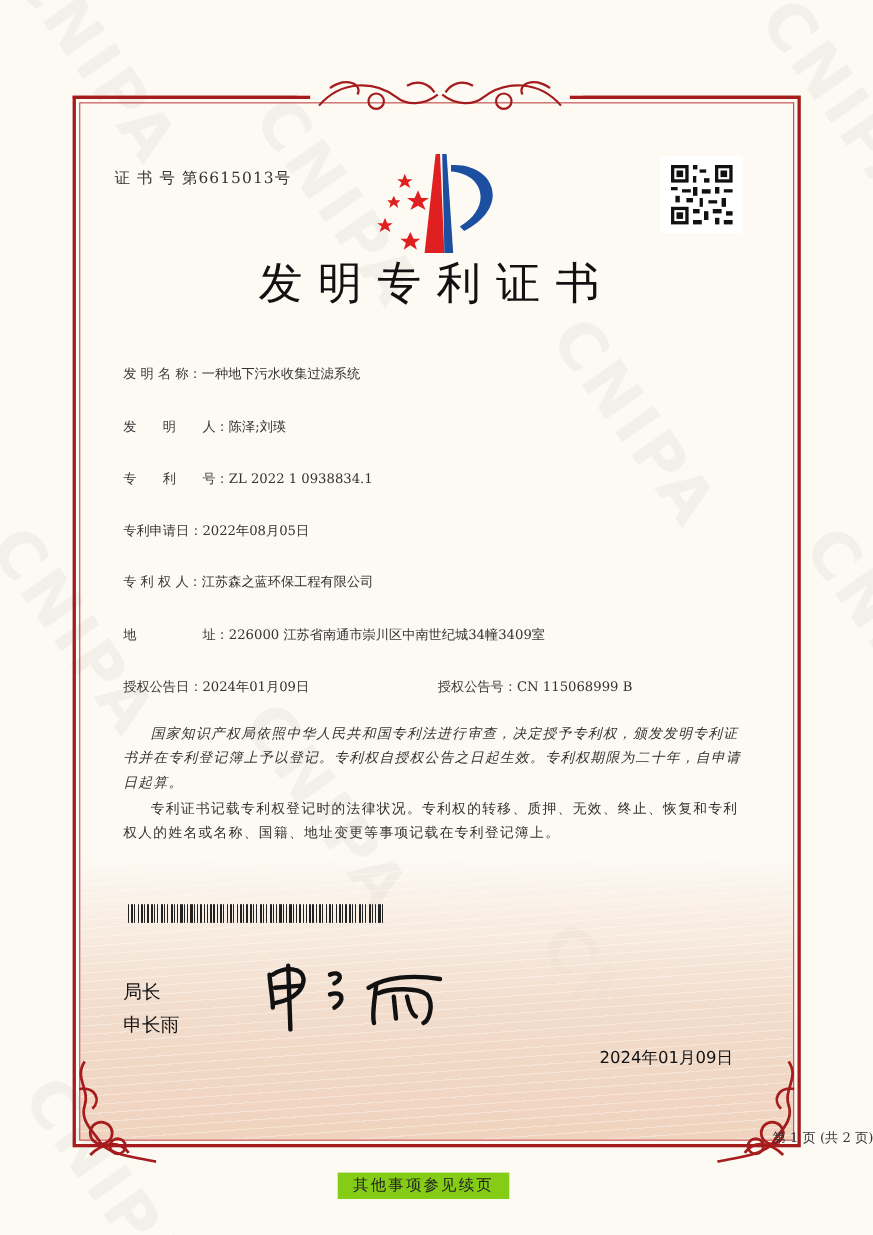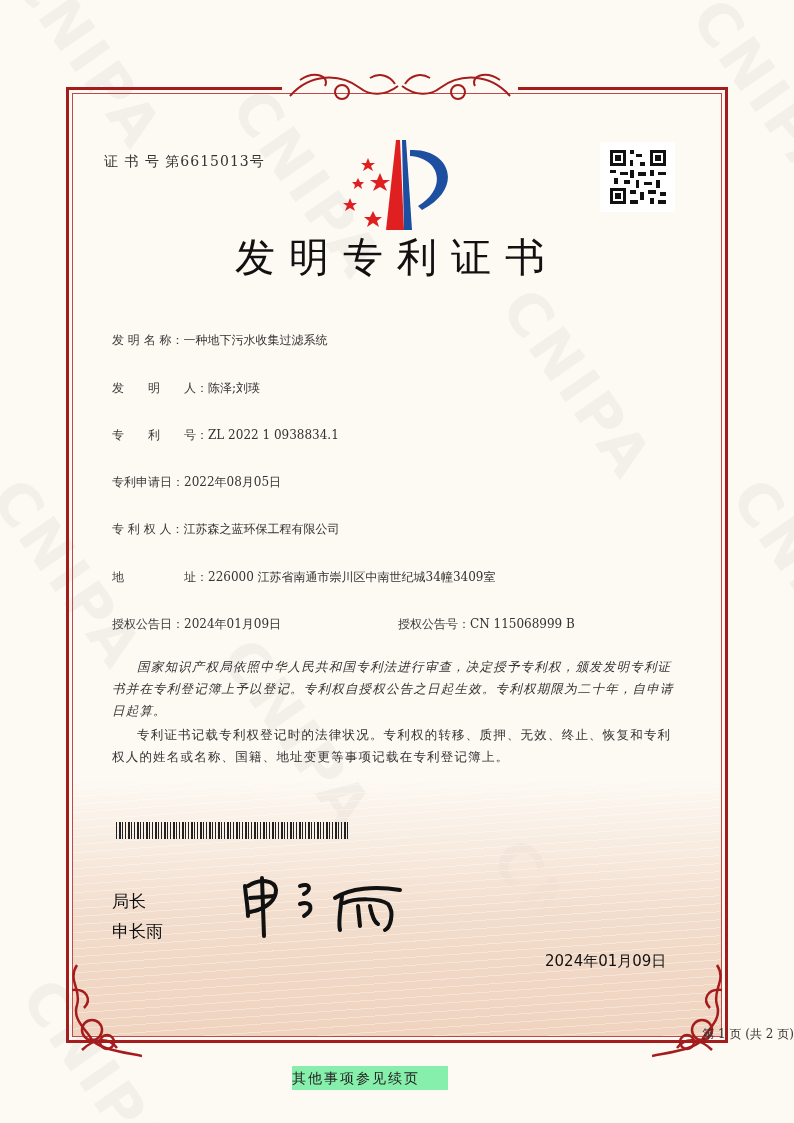--- a/index.html
+++ b/index.html
@@ -65,22 +65,22 @@
   }
   .signature { position: absolute; left: 240px; top: 868px; width: 170px; height: 70px; }
   .sign-date {
     position: absolute; left: 545px; top: 952px; font-family: "DejaVu Sans", sans-serif;
     font-size: 15px; color: #111;
   }
   .page-no {
     position: absolute; left: 0; right: 0; top: 1026px; text-align: right; font-size: 12px; color: #333;
   }
   .footer-note {
-    position: absolute; left: 292px; top: 1066px; width: 156px; height: 24px; background: #86efac;
-    font-size: 14px; line-height: 24px; letter-spacing: 2px; color: #222;
+    position: absolute; left: 307px; top: 1066px; width: 156px; height: 24px; background: #84cc16;
+    text-align: center; font-size: 14px; line-height: 24px; letter-spacing: 2px; color: #222;
   }
 </style>
 </head>
 <body>
 
 <div class="watermark" style="left:-20px;top:20px;">CNIPA</div>
 <div class="watermark" style="left:200px;top:150px;">CNIPA</div>
 <div class="watermark" style="left:660px;top:60px;">CNIPA</div>
 <div class="watermark" style="left:470px;top:350px;">CNIPA</div>
 <div class="watermark" style="left:-40px;top:540px;">CNIPA</div>

